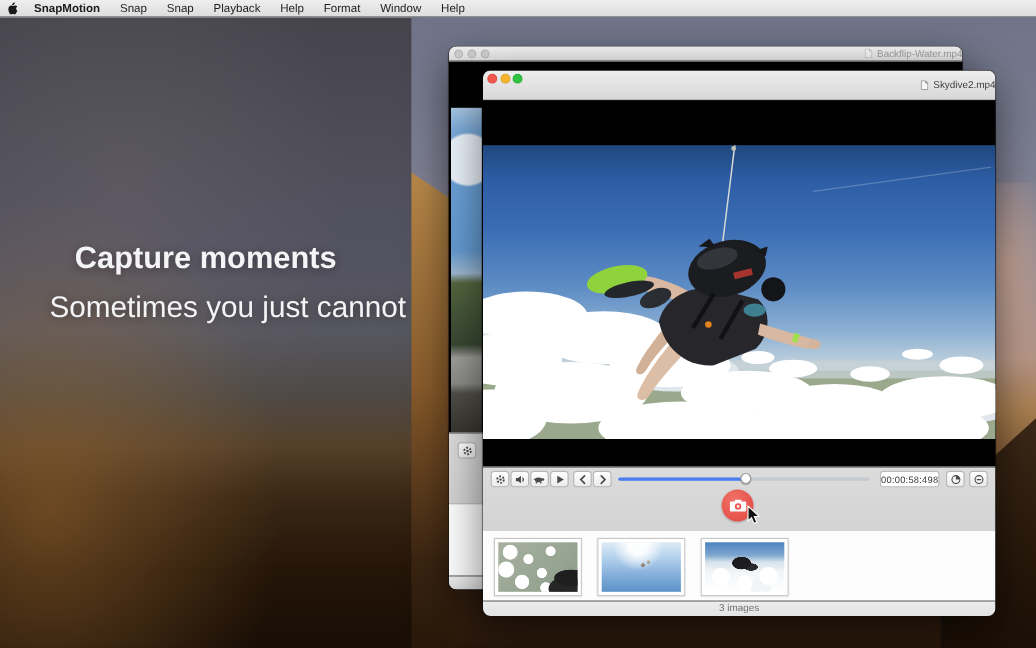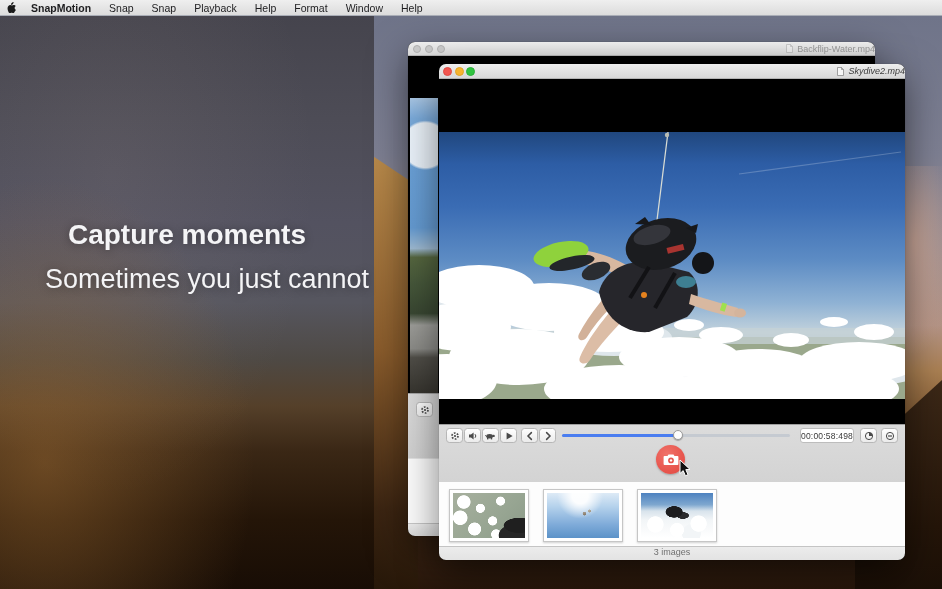--- a/index.html
+++ b/index.html
@@ -56,21 +56,21 @@
       radial-gradient(circle at 55% 16%,rgba(255,255,255,.85) 0 9%,rgba(255,255,255,0) 10%),
       linear-gradient(180deg,#a9c7e5 0%,#7aaada 7%,#6aa0d6 22%,#649ad1 44%,#9db9d1 51%,#55663f 54%,#46573a 63%,#394732 73%,#9c9c98 77%,#8b8b87 85%,#504e48 88%,#37352f 100%);}
   .bg-chrome{position:absolute;left:0;top:351px;width:100%;height:65px;
     background:linear-gradient(#dadada,#d0d0d0);border-top:1px solid #a5a5a5;}
   .bg-white{position:absolute;left:0;top:416px;width:100%;height:65px;background:#fbfbfb;border-top:1px solid #e2e2e2;}
   .bg-status{position:absolute;left:0;top:481px;width:100%;height:13px;
     background:linear-gradient(#ececec,#d9d9d9);border-top:1px solid #c6c6c6;}
 
   
   .fwin{left:439px;top:64px;width:466px;height:496px;background:#0a0a0a;}
-  .fwin .titlebar{height:15px;font-style:italic;}
+  .fwin .titlebar{height:27px;}
   .fwin .title-wrap{color:#3c3c3c;}
   .tl-close{left:4px;background:#f2564f;border:1px solid #dd4a44;}
   .tl-min{left:16px;background:#f6b42e;border:1px solid #e0a327;}
   .tl-zoom{left:27px;background:#30c340;border:1px solid #2aae39;}
   .video-area{position:absolute;left:0;top:15px;width:466px;height:345px;background:#000;}
   .scene{position:absolute;left:0;top:53px;width:466px;height:267px;
     background:linear-gradient(180deg,#20477e 0%,#2d5da5 12%,#3a6cb4 28%,#5d8cc4 48%,#8fb2d4 64%,#c2d2dc 75%,#a9b49e 88%,#93a284 100%);}
   .chrome{position:absolute;left:0;top:360px;width:466px;height:58px;
     background:linear-gradient(#dcdcdc,#d3d3d3);border-top:1px solid #9f9f9f;}
   .ctl-btn{position:absolute;width:17px;height:15px;border-radius:3.5px;

